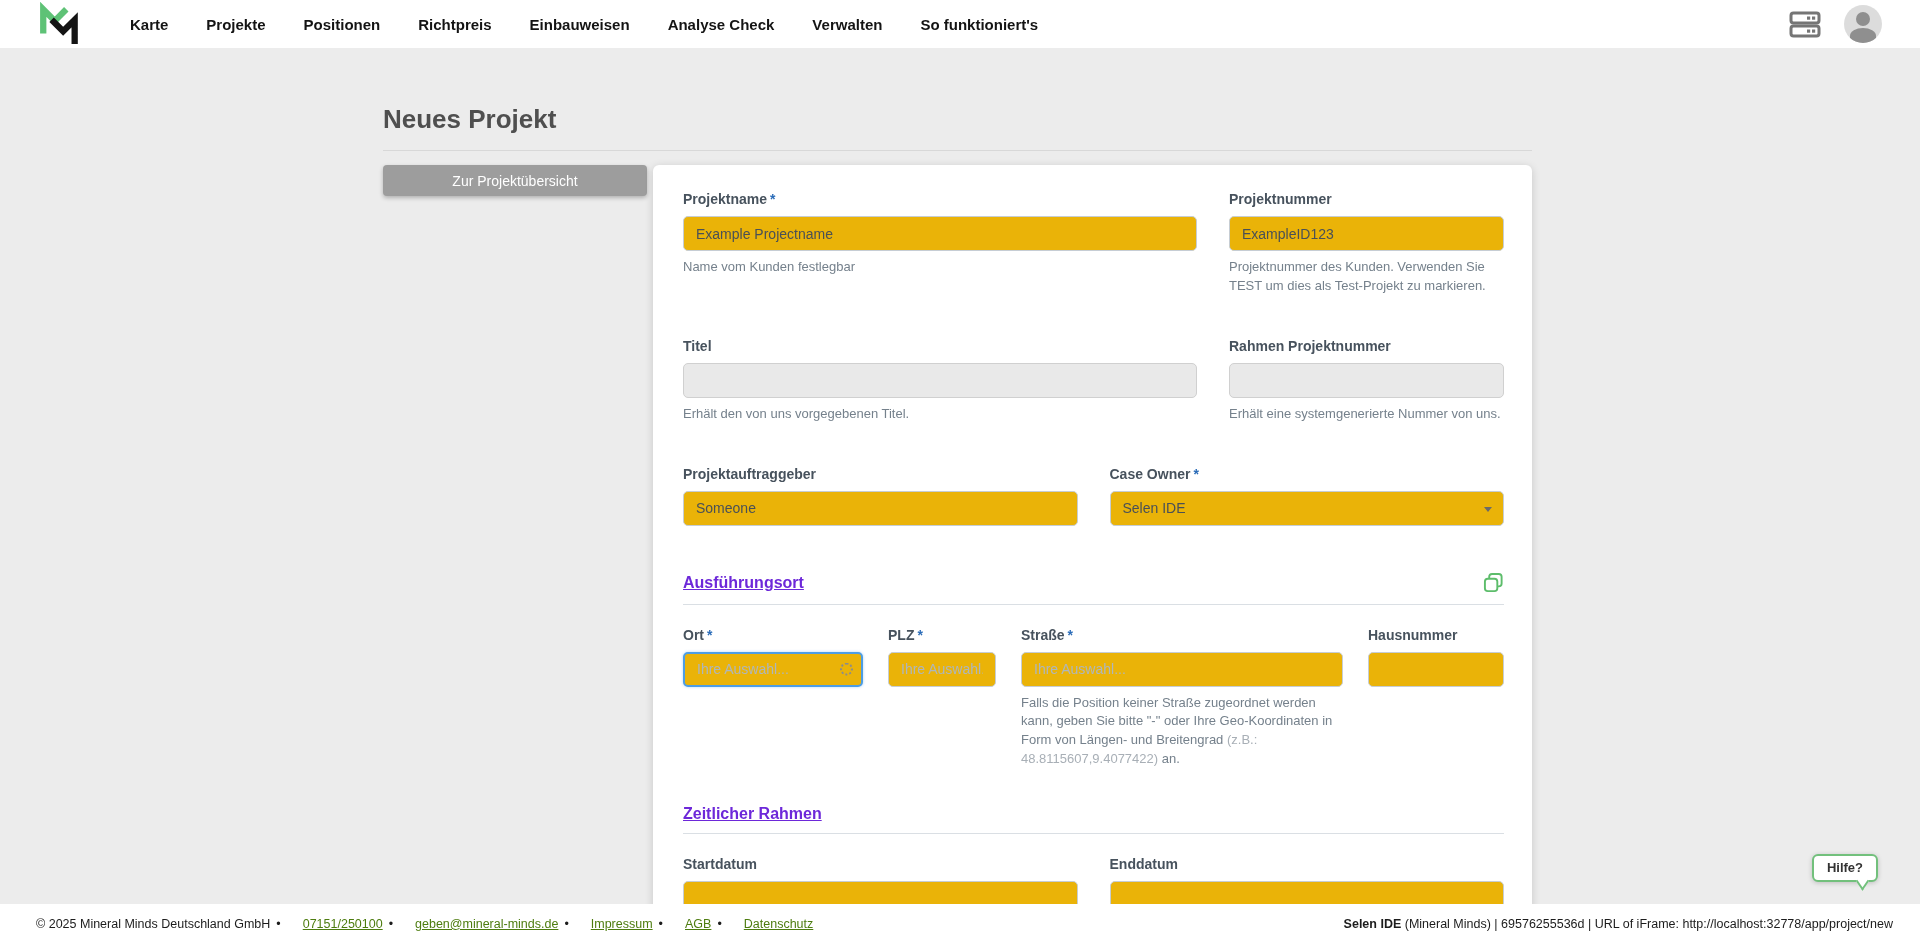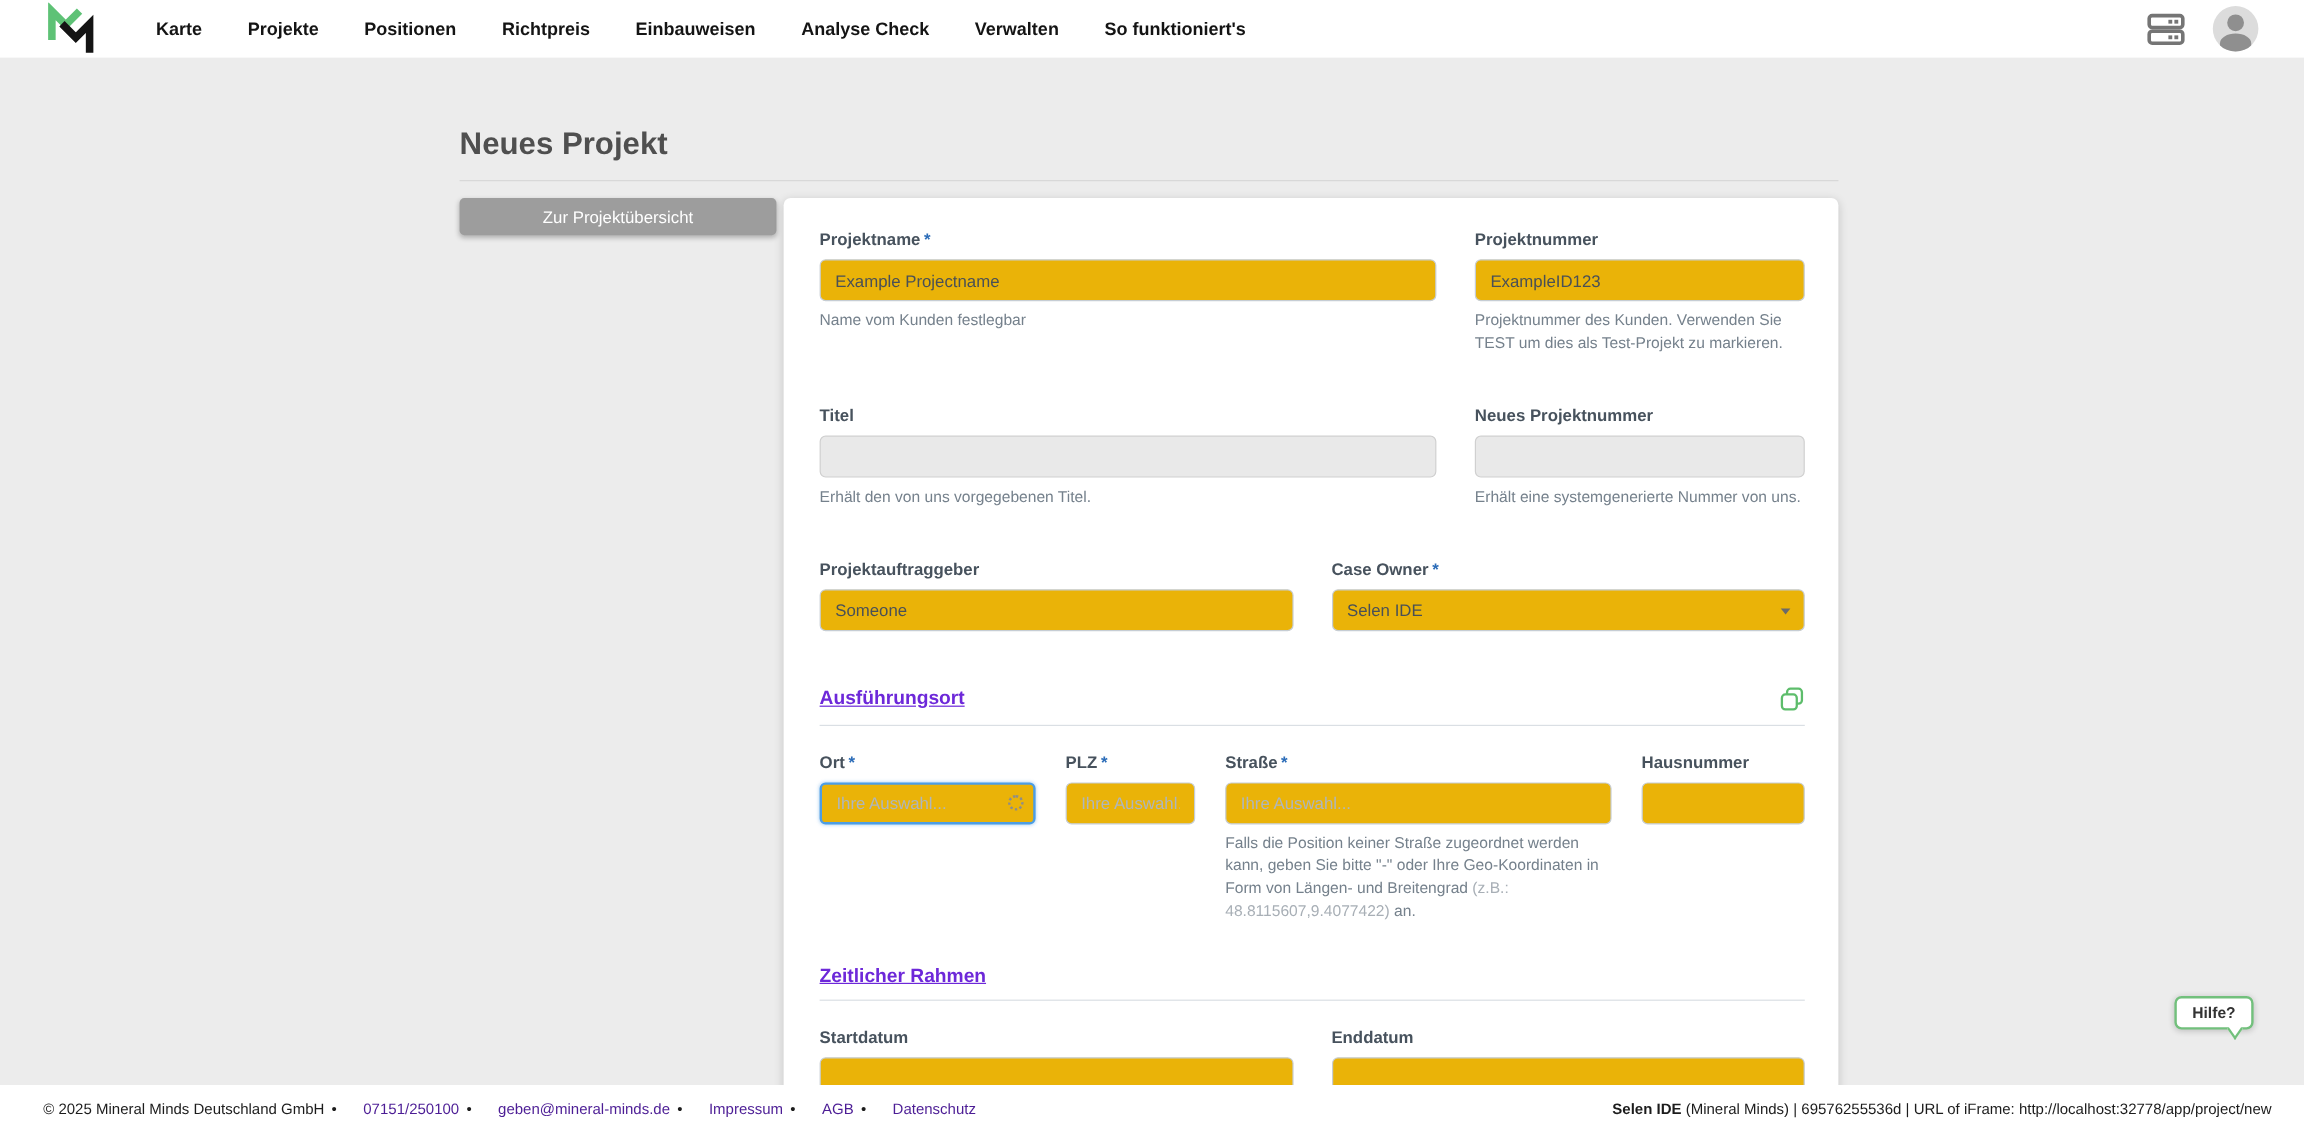--- a/index.html
+++ b/index.html
@@ -56,33 +56,33 @@
   .fields-mt { margin-top:22px; }
   .select-wrap { position:relative; }
   .select-wrap .caret { position:absolute; right:12px; top:16px; width:0; height:0;
     border-left:4px solid transparent; border-right:4px solid transparent;
     border-top:5px solid #6a6a6a; pointer-events:none; }
   .spinner { position:absolute; right:10px; top:50%; transform:translateY(-50%);
     width:13px; height:13px; border:2px dotted #8c8c8c; border-radius:50%; }
   .input-box { position:relative; }
 
   
-  .help-bubble { position:fixed; right:42px; bottom:85px; background:#ffffff;
+  .help-bubble { position:fixed; right:42px; bottom:61px; background:#ffffff;
     border:2px solid #72c07c; border-radius:6px; padding:4px 13px 5px;
     font-size:13px; font-weight:700; color:#333333; cursor:pointer;
     box-shadow:0 1px 5px rgba(0,0,0,.2); font-family:inherit; }
   .help-bubble .tail { position:absolute; right:8px; bottom:-7px; width:11px; height:11px;
     background:#ffffff; border-right:2px solid #72c07c; border-bottom:2px solid #72c07c;
     transform:rotate(45deg) skew(10deg,10deg); }
 
   
   .footer { position:fixed; left:0; right:0; bottom:0; height:39px; background:#ffffff;
     display:flex; align-items:center; justify-content:space-between;
     padding:0 27px 0 36px; font-size:12.5px; color:#1c1c1c; z-index:6; }
-  .footer a { color:#4c1d95; cursor:pointer;padding-left:16px; }
+  .footer a { color:#4d7c0f; text-decoration:underline; cursor:pointer;padding-left:16px; }
   .dot::before { content:"•"; color:#1c1c1c; margin:0 6px; }
   .footer-right .b { font-weight:700; }
 </style>
 </head>
 <body>
 
 <div class="navbar">
   <svg class="logo" viewBox="0 0 40 42">
     <polyline points="4,30 4,7 15,18 26,7" fill="none" stroke="#5ec276" stroke-width="6"></polyline>
     <polyline points="12,17 23,28 34,17 34,40" fill="none" stroke="#141414" stroke-width="6"></polyline>
@@ -137,21 +137,21 @@
         </div>
       </div>
 
       <div class="grid-2a mt-row">
         <div class="field">
           <label class="field-label">Titel</label>
           <input class="tb disabled" type="text" disabled="" value="" style="">
           <div class="help">Erhält den von uns vorgegebenen Titel.</div>
         </div>
         <div class="field">
-          <label class="field-label">Neues Projektnummer</label>
+          <label class="field-label">Rahmen Projektnummer</label>
           <input class="tb disabled" type="text" disabled="" value="" style="">
           <div class="help">Erhält eine systemgenerierte Nummer von uns.</div>
         </div>
       </div>
 
       <div class="grid-2b mt-row">
         <div class="field">
           <label class="field-label">Projektauftraggeber</label>
           <input class="tb" type="text" value="Someone" style="">
         </div>

